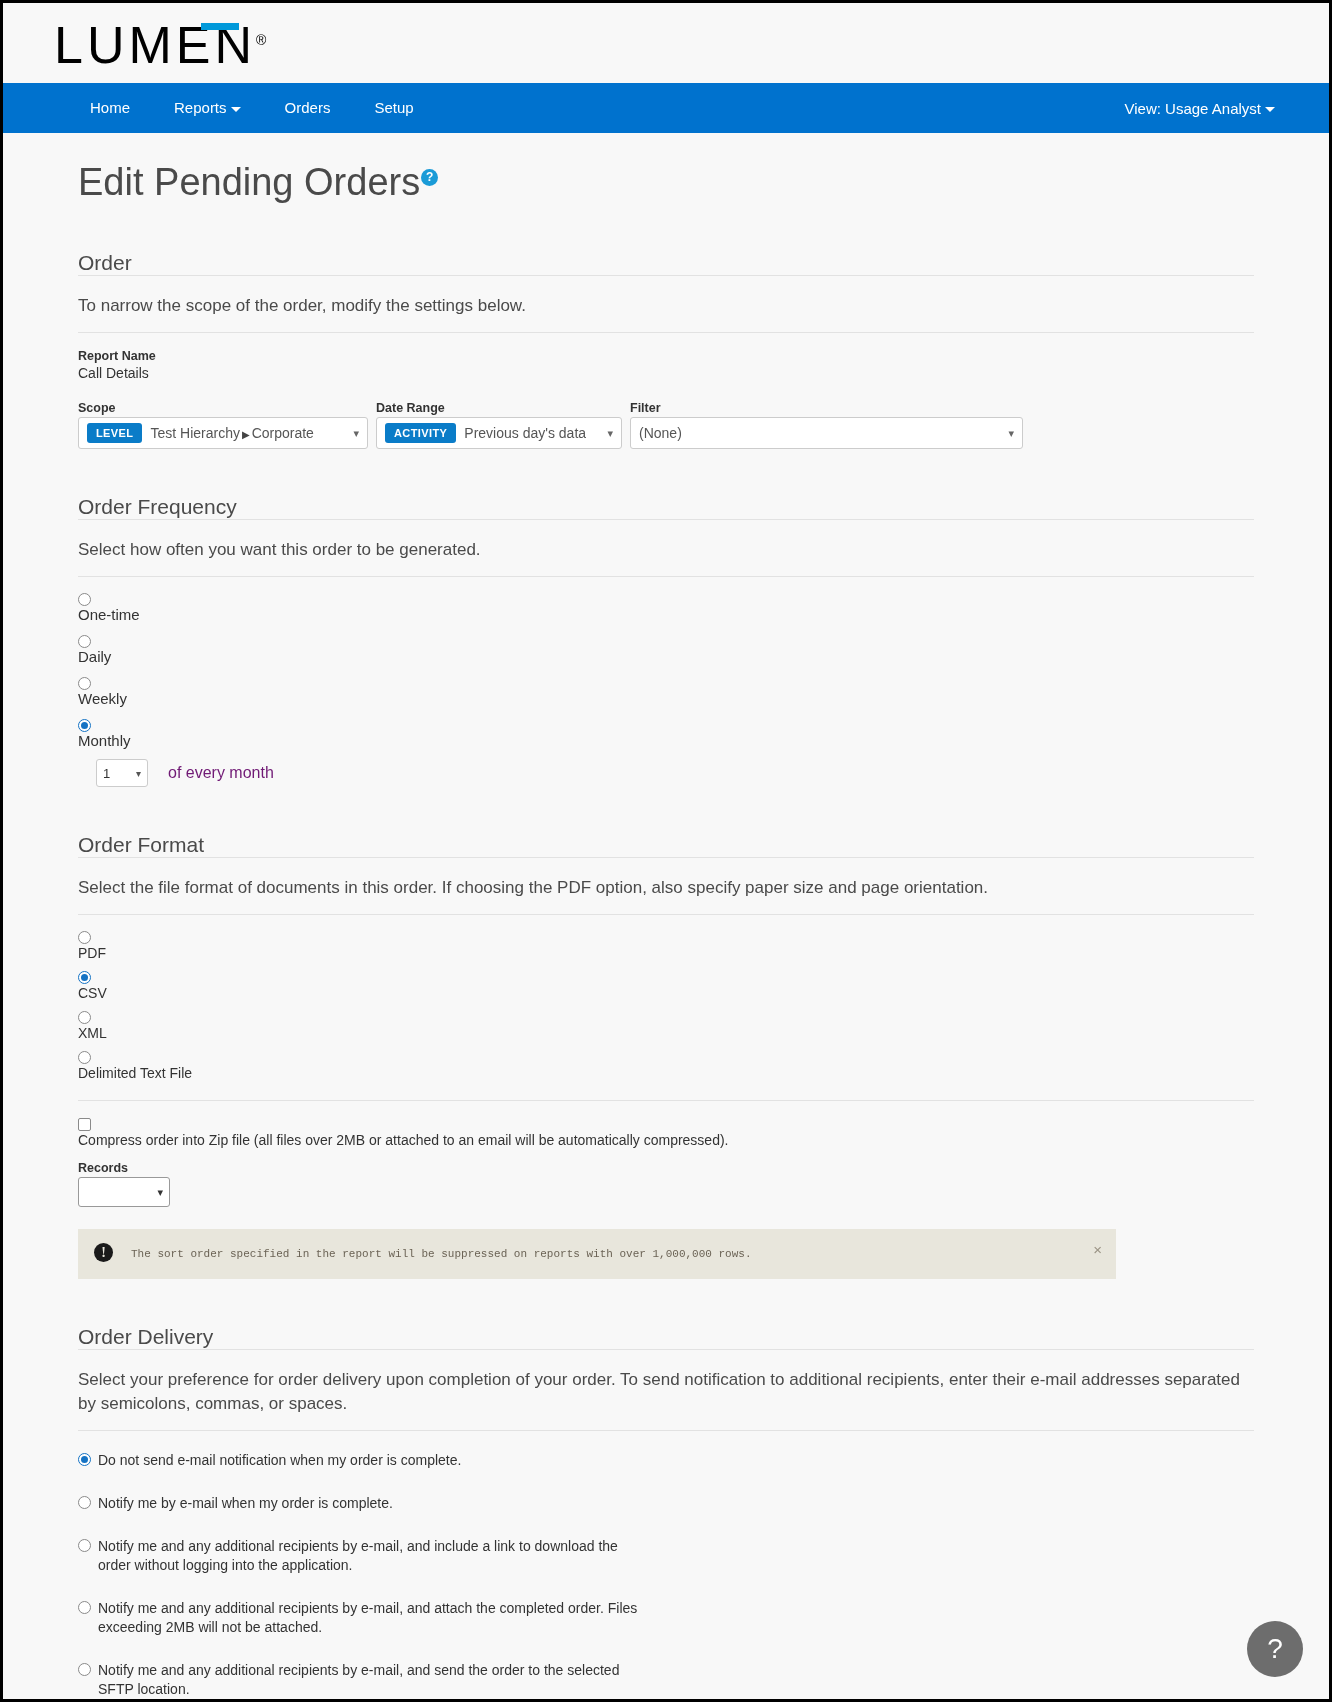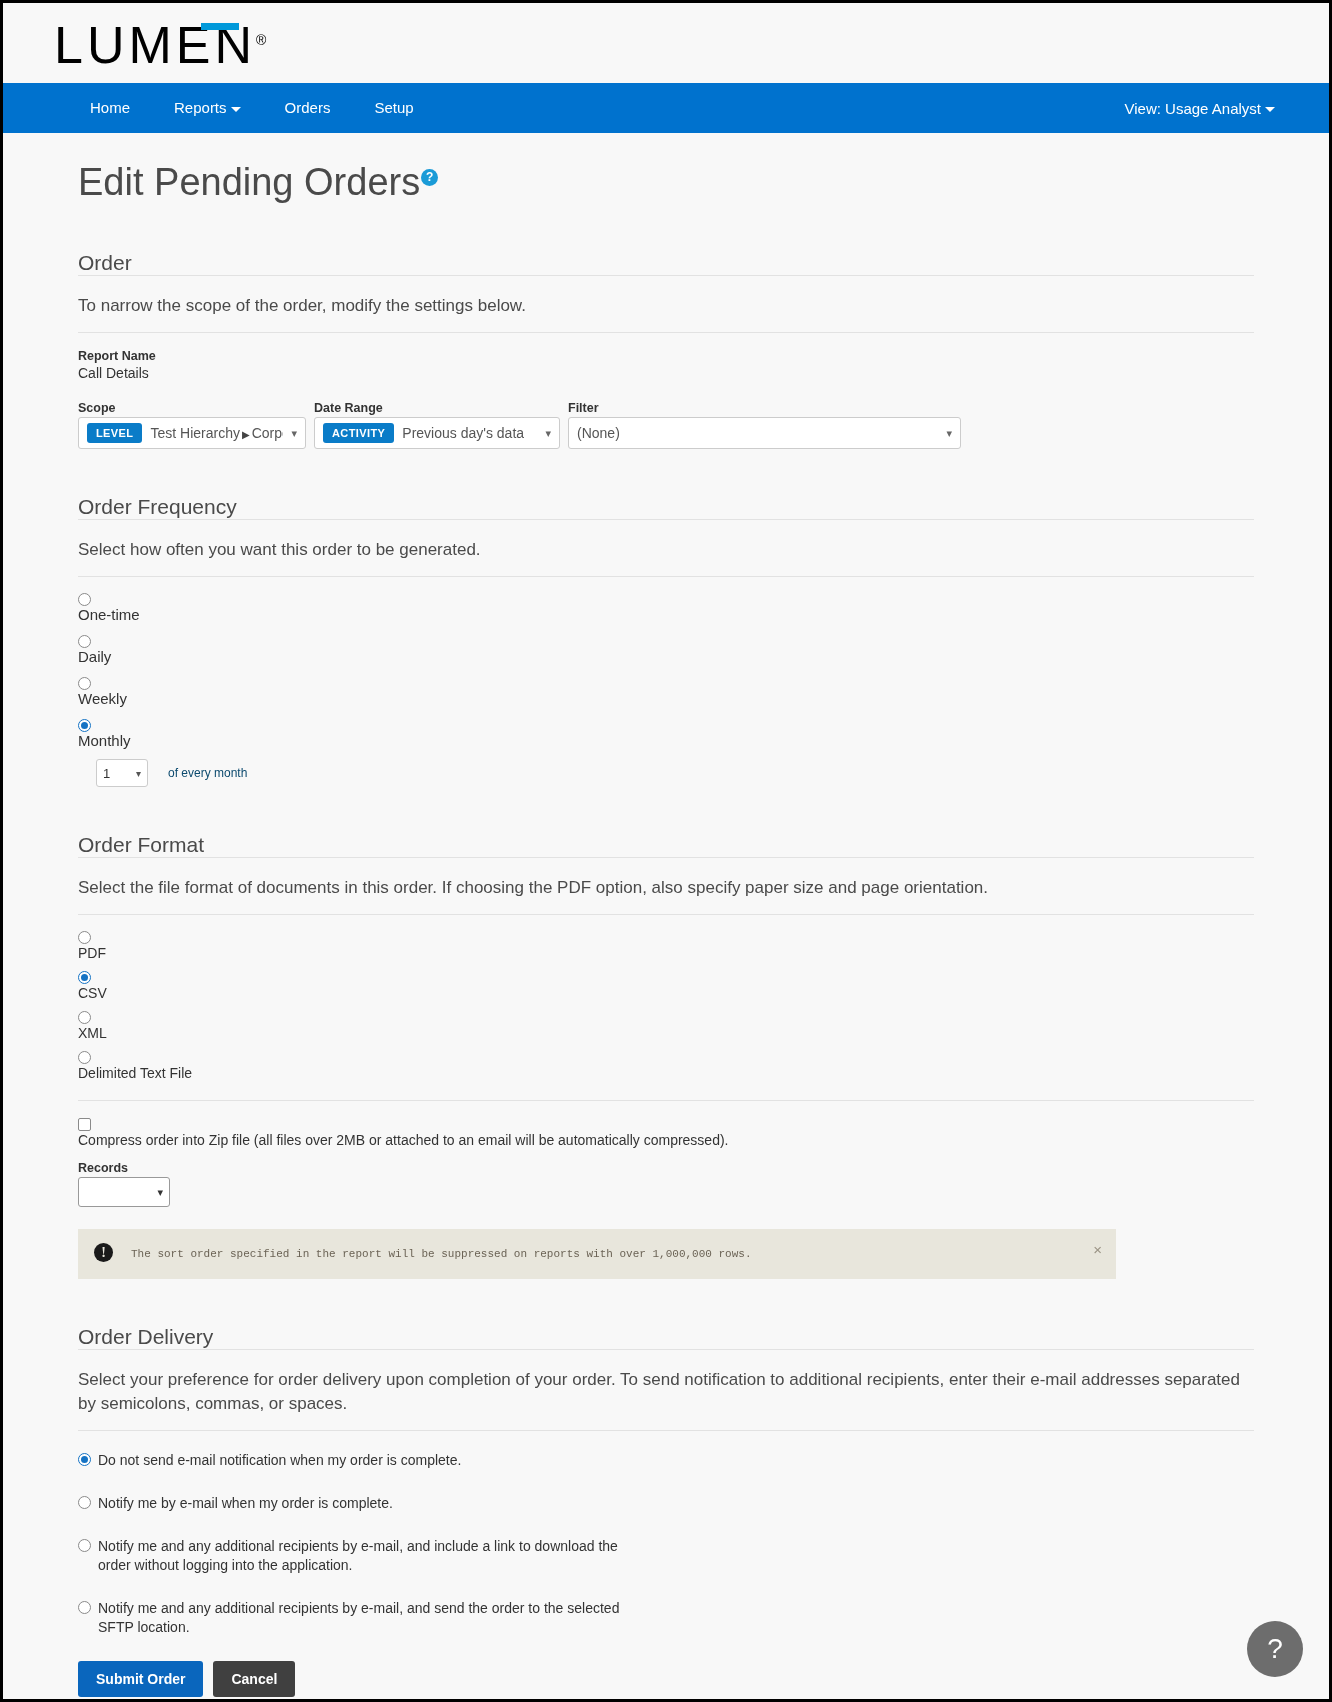--- a/index.html
+++ b/index.html
@@ -157,21 +157,21 @@
     font-weight:bold;
     letter-spacing:0.4px;
     border-radius:3px;
     padding:4px 9px;
     margin-right:8px;
     white-space:nowrap;
   }
   .sel-text { white-space:nowrap; overflow:hidden; }
   .arrow-sep { font-size:10px; color:#444; padding:0 2px; }
 
-  .w-scope { width:228px; }
+  .w-scope { width:290px; }
   .w-date  { width:246px; }
   .w-filter{ width:393px; }
 
   
   .opt-list { padding-top:14px; }
   .opt {
     display:flex;
     align-items:flex-start;
     margin-bottom:7px;
     font-size:14px;
@@ -219,21 +219,21 @@
     border:1px solid #cccccc;
     background:#ffffff;
     border-radius:3px;
     font-size:13px;
     color:#333;
     display:flex; align-items:center;
     padding:0 6px;
     cursor:pointer;
   }
   .small-select .chev { margin-left:auto; font-size:10px; color:#555; }
-  .of-every { font-size:12px; color:#0c4a6e; margin-left:20px; }
+  .of-every { font-size:16px; color:#701a75; margin-left:20px; }
 
   .records-select {
     width:92px; height:30px;
     border:1px solid #999999;
     background:#ffffff;
     border-radius:3px;
     display:flex; align-items:center;
     padding:0 6px;
     cursor:pointer;
   }
@@ -471,20 +471,24 @@
       <div class="dopt">
         <span class="radio"></span>
         <span class="txt">Notify me by e-mail when my order is complete.</span>
       </div>
       <div class="dopt">
         <span class="radio"></span>
         <span class="txt">Notify me and any additional recipients by e-mail, and include a link to download the order without logging into the application.</span>
       </div>
       <div class="dopt">
         <span class="radio"></span>
+        <span class="txt">Notify me and any additional recipients by e-mail, and attach the completed order. Files exceeding 2MB will not be attached.</span>
+      </div>
+      <div class="dopt">
+        <span class="radio"></span>
         <span class="txt">Notify me and any additional recipients by e-mail, and send the order to the selected SFTP location.</span>
       </div>
     </div>
 
     <div class="btn-row">
       <button class="btn btn-primary">Submit Order</button>
       <button class="btn btn-secondary">Cancel</button>
     </div>
 
   </div>

